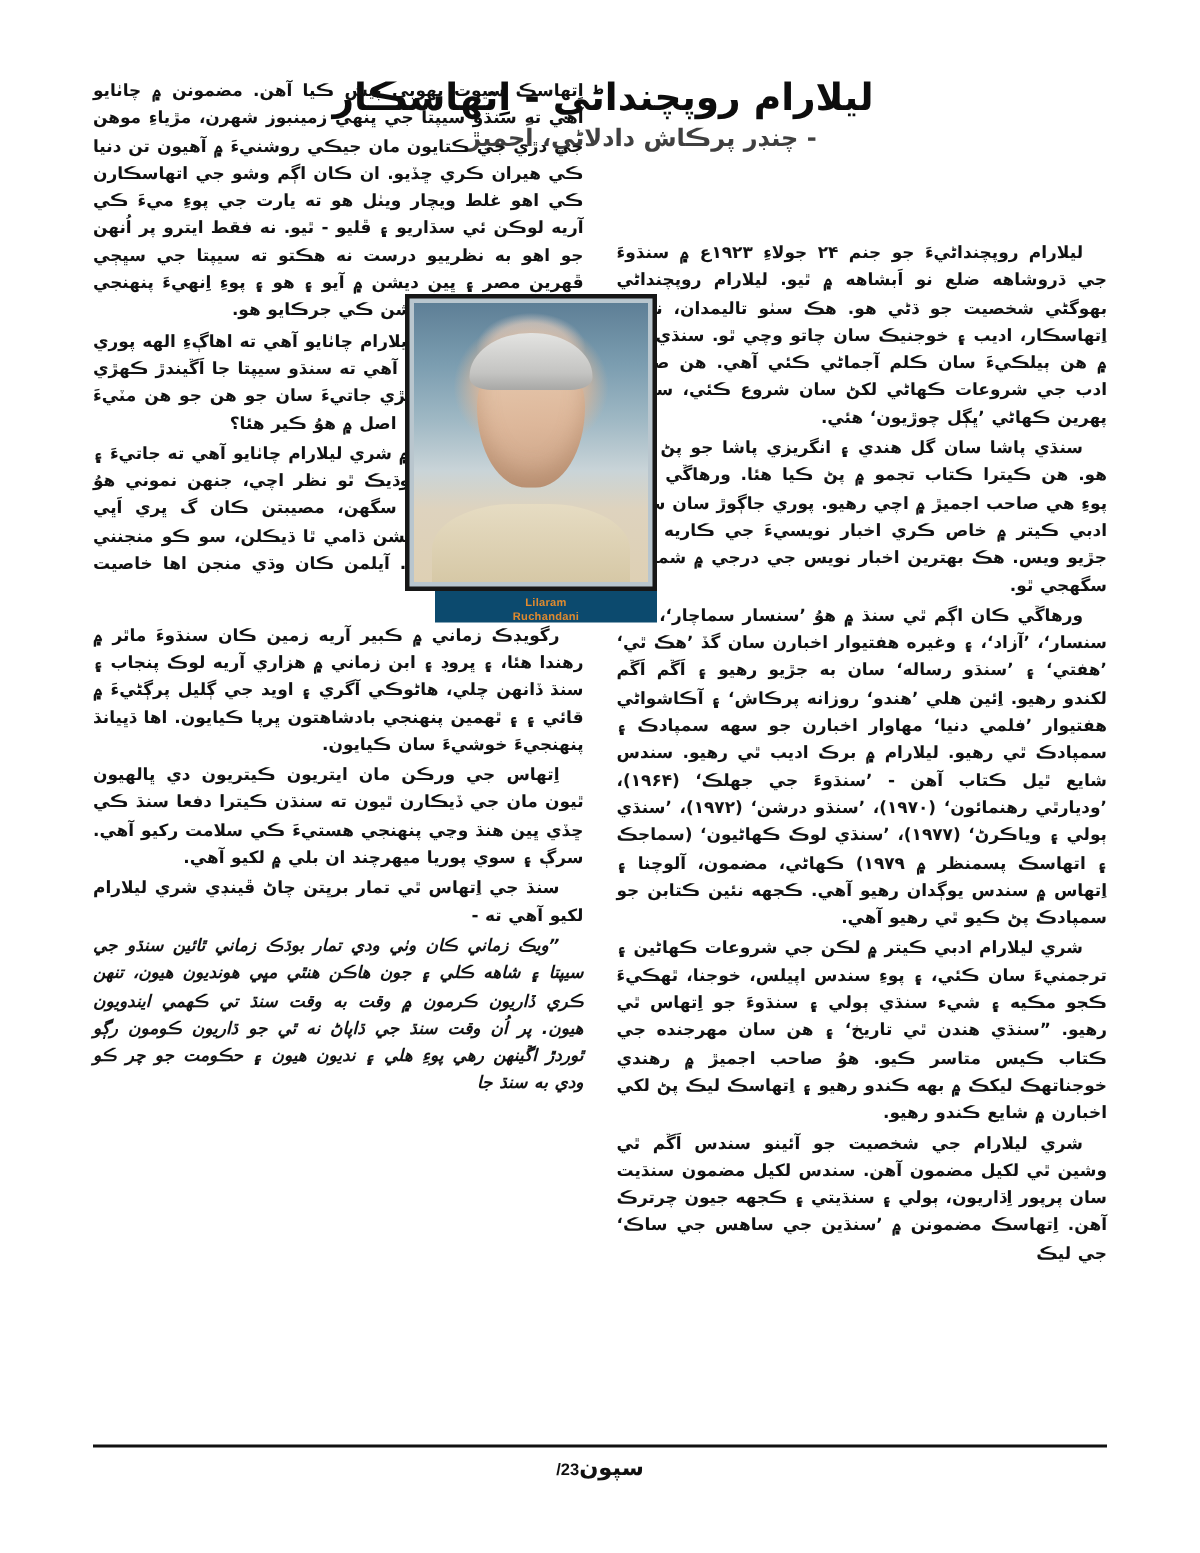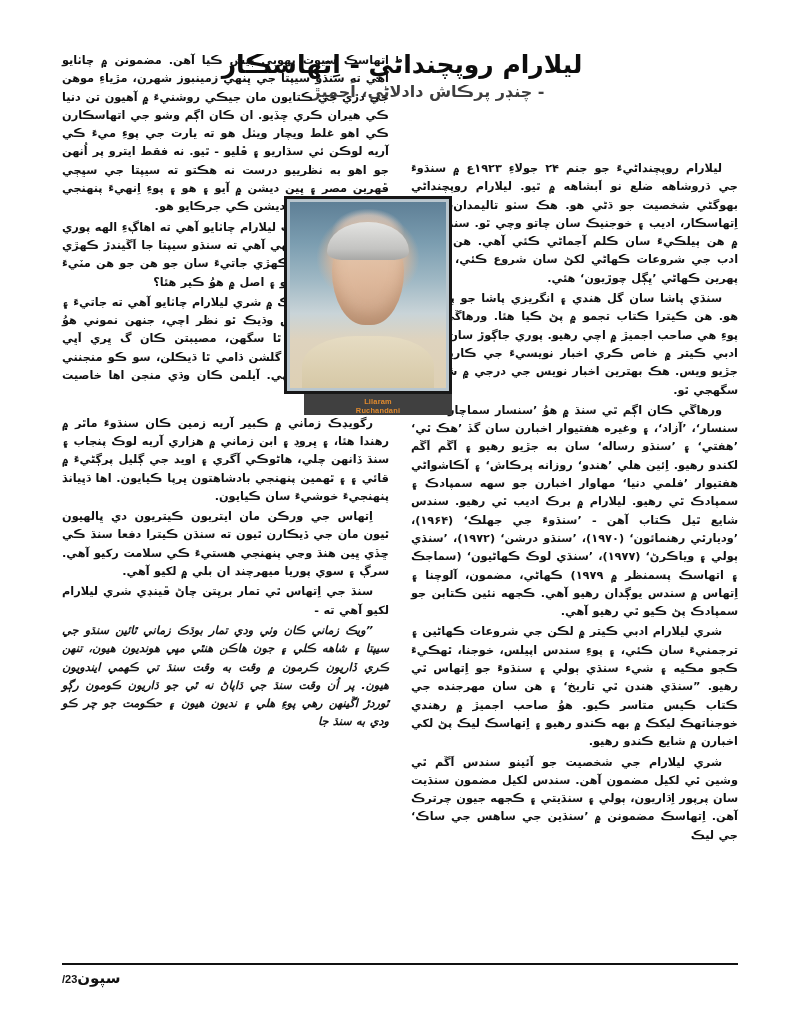--- a/index.html
+++ b/index.html
@@ -80,25 +80,25 @@
     color: #121212;
     font-weight: 600;
   }
   .para.indent { text-indent: 16px; }
   .para.quote  { text-indent: 16px; font-style: italic; }
   .spacer { height: 9px; }
 
   
   .photo-block {
     position: absolute;
-    left: 304px;
+    left: 290px;
     top: 196px;
     width: 148px;
     z-index: 5;
-    background: #404040;
+    background: #0c4a6e;
   }
   .photo-frame {
     width: 168px;
     height: 198px;
     border: 3px solid #171717;
     box-sizing: border-box;
     background: #b9c6ce;
     position: relative;
     overflow: hidden;
   }
@@ -160,21 +160,21 @@
     right: 62px;
     bottom: 48px;
   }
   .footer-rule {
     height: 2px;
     background: #111111;
     width: 100%;
   }
   .footer-label {
     margin-top: 4px;
-    text-align: left;
+    text-align: center;
     direction: rtl;
     font-size: 15px;
     font-weight: bold;
     color: #111111;
   }
   .footer-label .pg {
     font-family: "Liberation Sans", sans-serif;
     font-size: 11px;
     direction: ltr;
     display: inline-block;

